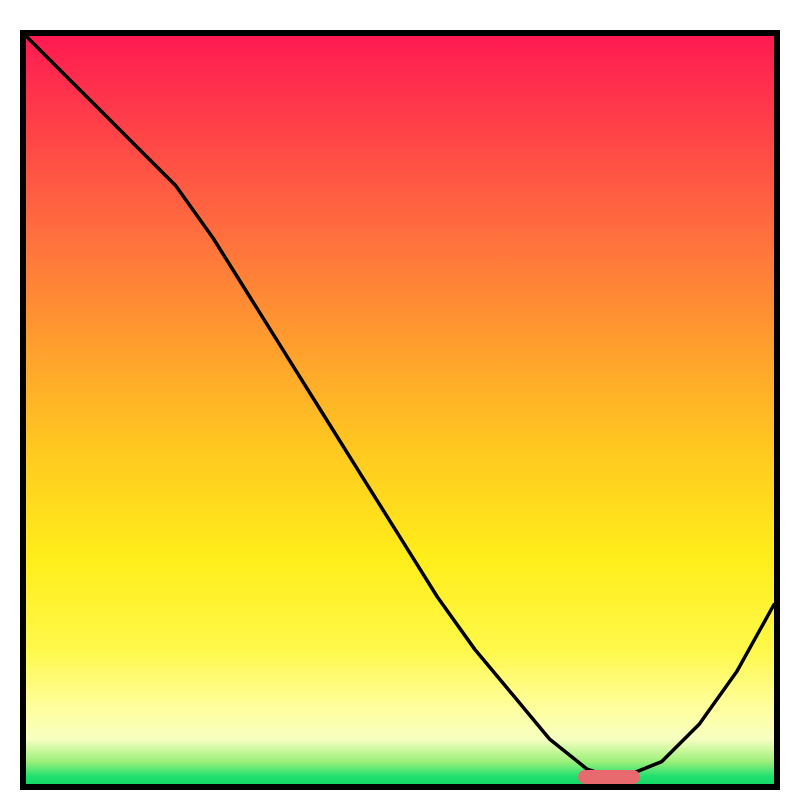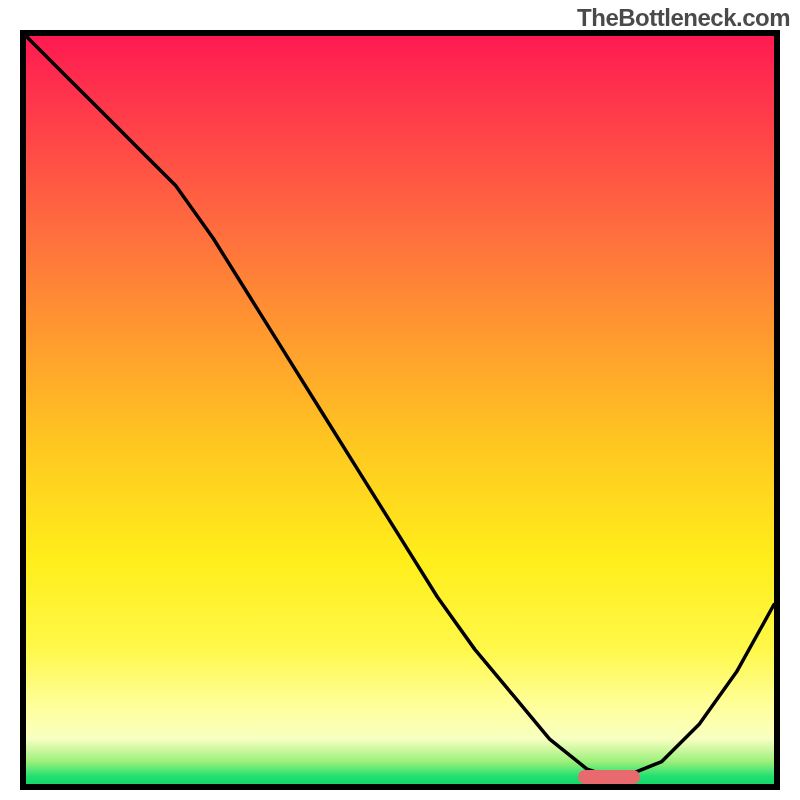--- a/index.html
+++ b/index.html
@@ -67,21 +67,20 @@
     height: 14px;
     border-radius: 7px;
     background: #e86a6f;
     transform: translate(-50%, -50%);
   }
 </style>
 </head>
 <body>
 <div class="wrap">
 
-  <div class="watermark">TheBottleneck.com</div>
 
   <div class="plot">
     <div class="gradient"></div>
 
     <svg class="curve" viewBox="0 0 100 100" preserveAspectRatio="none">
       <path d="M0.00 0.00 L5.00 5.00 L10.00 10.00 L15.00 15.00 L20.00 20.00 L25.00 27.00 L30.00 35.00 L35.00 43.00 L40.00 51.00 L45.00 59.00 L50.00 67.00 L55.00 75.00 L60.00 82.00 L65.00 88.00 L70.00 94.00 L75.00 98.00 L78.00 99.00 L80.00 99.00 L85.00 97.00 L90.00 92.00 L95.00 85.00 L100.00 76.00" fill="none" stroke="#000000" stroke-width="3.5" stroke-linecap="round" stroke-linejoin="round" vector-effect="non-scaling-stroke"></path>
     </svg>
 
     <div class="marker" style="left: 583.44px; top: 740.52px; background: rgb(232, 106, 111);"></div>
   </div>

